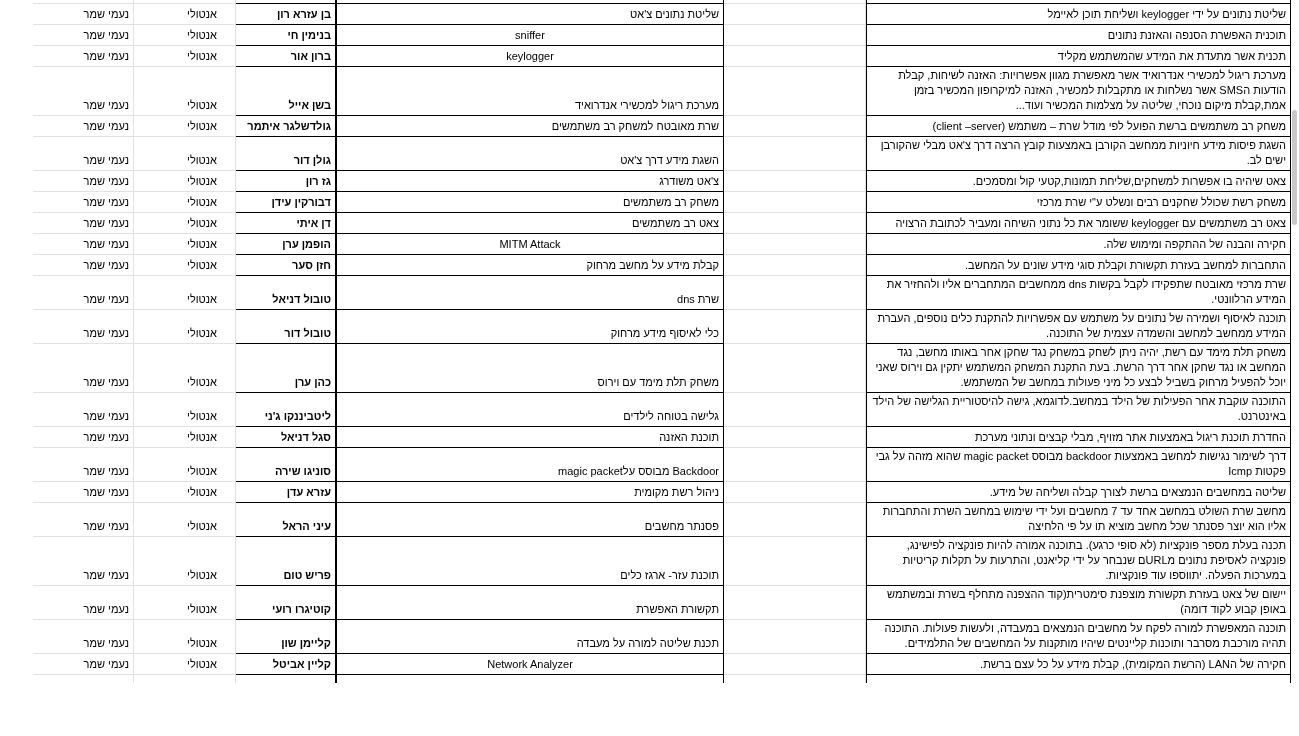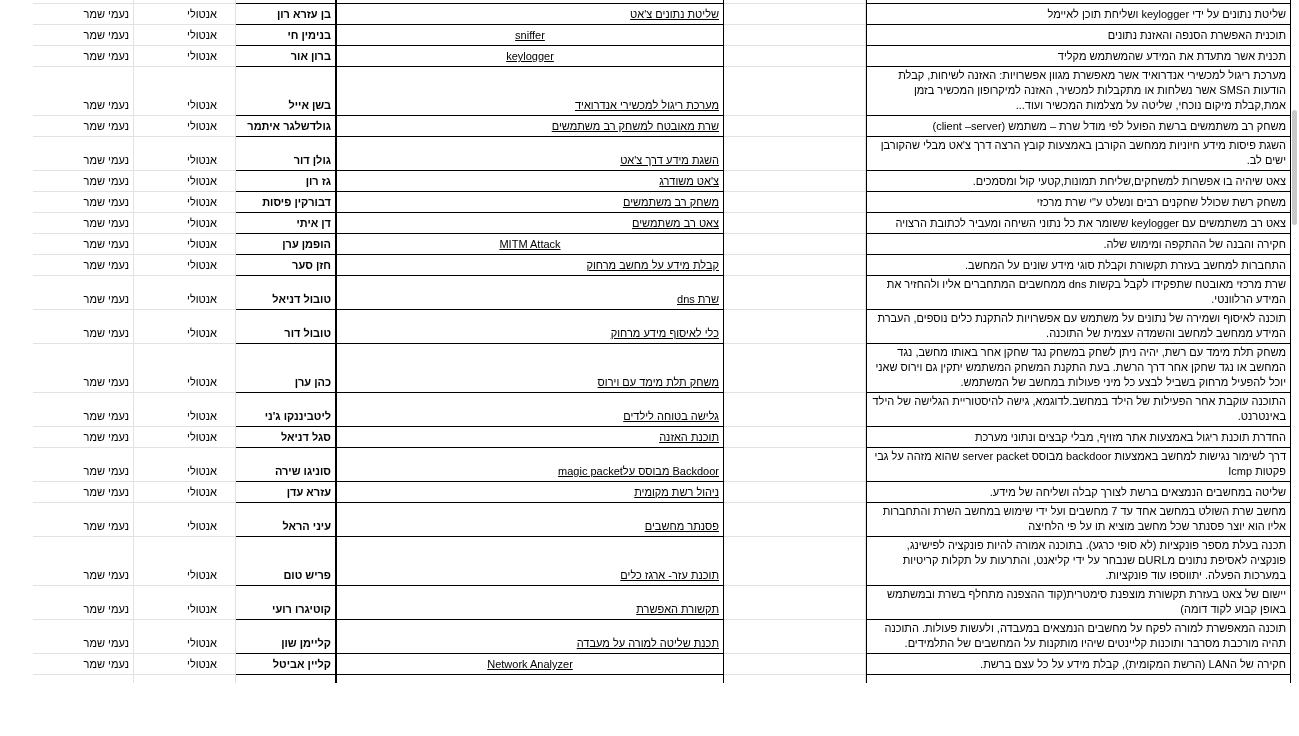--- a/index.html
+++ b/index.html
@@ -35,21 +35,21 @@
     direction:rtl;
     text-align:right;
   }
   tr{height:21px;}
   
   td.col-a{border-left:1px solid var(--black);border-right:1px solid var(--black);border-bottom:1px solid var(--black);}
   
   td.col-b{border-right:1px solid var(--grid);border-bottom:1px solid var(--grid);}
   td.col-c{border-bottom:1px solid var(--grid);}
   
-  td.col-d{border-left:1px solid var(--black);border-right:1px solid var(--black);border-bottom:1px solid var(--black);white-space:nowrap;text-decoration:underline;}
+  td.col-d{border-left:1px solid var(--black);border-right:1px solid var(--black);border-bottom:1px solid var(--black);white-space:nowrap;}
   td.col-d.ltr{direction:ltr;text-align:center;}
   
   td.col-e{border-right:1px solid var(--black);border-bottom:1px solid var(--black);white-space:nowrap;font-weight:bold;}
   
   td.col-f{border-right:1px solid var(--grid);border-bottom:1px solid var(--grid);white-space:nowrap;padding-right:18px;}
   td.col-g{border-right:1px solid var(--grid);border-bottom:1px solid var(--grid);white-space:nowrap;}
   tr.partial-top{height:4px;}
   tr.partial-top td{padding:0;}
   tr.partial-bottom{height:8px;}
   tr.partial-bottom td{padding:0;border-bottom:none;}
@@ -147,21 +147,21 @@
       <td class="col-d">צ'אט משודרג</td>
       <td class="col-e">גז רון</td>
       <td class="col-f">אנטולי</td>
       <td class="col-g">נעמי שמר</td>
     </tr>
         <tr>
       <td class="col-a">משחק רשת שכולל שחקנים רבים ונשלט ע"י שרת מרכזי</td>
       <td class="col-b"></td>
       <td class="col-c"></td>
       <td class="col-d">משחק רב משתמשים</td>
-      <td class="col-e">דבורקין פיסות</td>
+      <td class="col-e">דבורקין עידן</td>
       <td class="col-f">אנטולי</td>
       <td class="col-g">נעמי שמר</td>
     </tr>
         <tr>
       <td class="col-a">צאט רב משתמשים עם keylogger ששומר את כל נתוני השיחה ומעביר לכתובת הרצויה</td>
       <td class="col-b"></td>
       <td class="col-c"></td>
       <td class="col-d">צאט רב משתמשים</td>
       <td class="col-e">דן איתי</td>
       <td class="col-f">אנטולי</td>
@@ -224,21 +224,21 @@
         <tr>
       <td class="col-a">החדרת תוכנת ריגול באמצעות אתר מזויף, מבלי קבצים ונתוני מערכת</td>
       <td class="col-b"></td>
       <td class="col-c"></td>
       <td class="col-d">תוכנת האזנה</td>
       <td class="col-e">סגל דניאל</td>
       <td class="col-f">אנטולי</td>
       <td class="col-g">נעמי שמר</td>
     </tr>
         <tr>
-      <td class="col-a">דרך לשימור נגישות למחשב באמצעות backdoor מבוסס server packet שהוא מזהה על גבי פקטות Icmp</td>
+      <td class="col-a">דרך לשימור נגישות למחשב באמצעות backdoor מבוסס magic packet שהוא מזהה על גבי פקטות Icmp</td>
       <td class="col-b"></td>
       <td class="col-c"></td>
       <td class="col-d">Backdoor מבוסס עלmagic packet</td>
       <td class="col-e">סוניגו שירה</td>
       <td class="col-f">אנטולי</td>
       <td class="col-g">נעמי שמר</td>
     </tr>
         <tr>
       <td class="col-a">שליטה במחשבים הנמצאים ברשת לצורך קבלה ושליחה של מידע.</td>
       <td class="col-b"></td>

